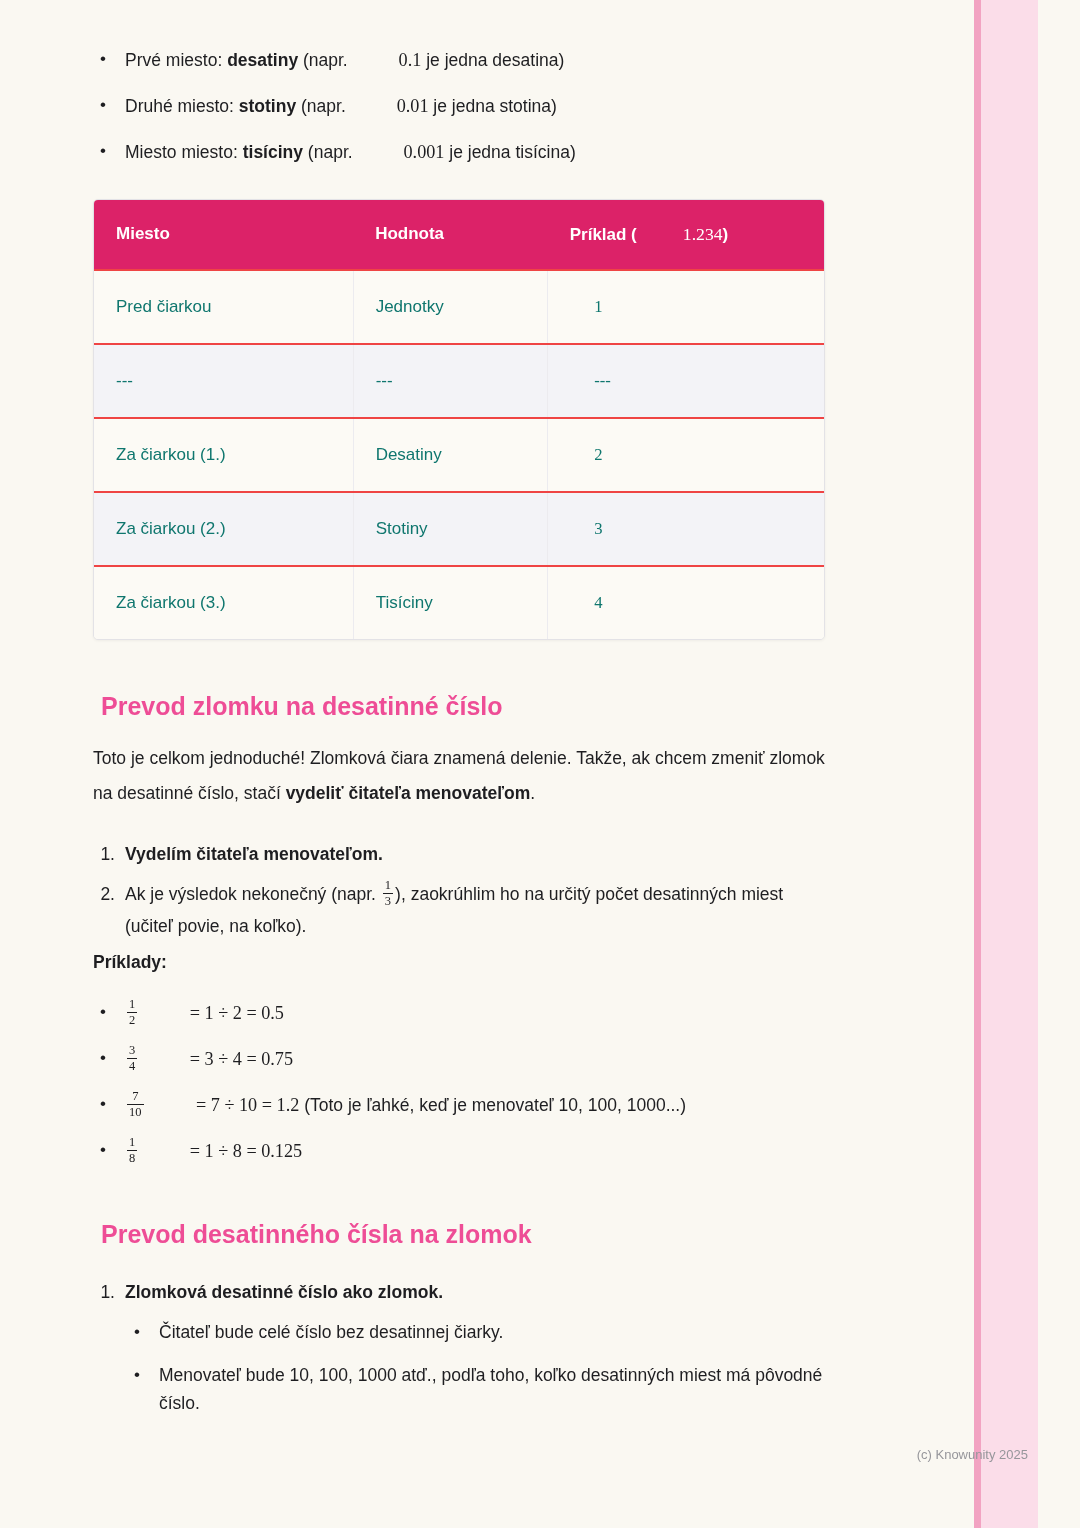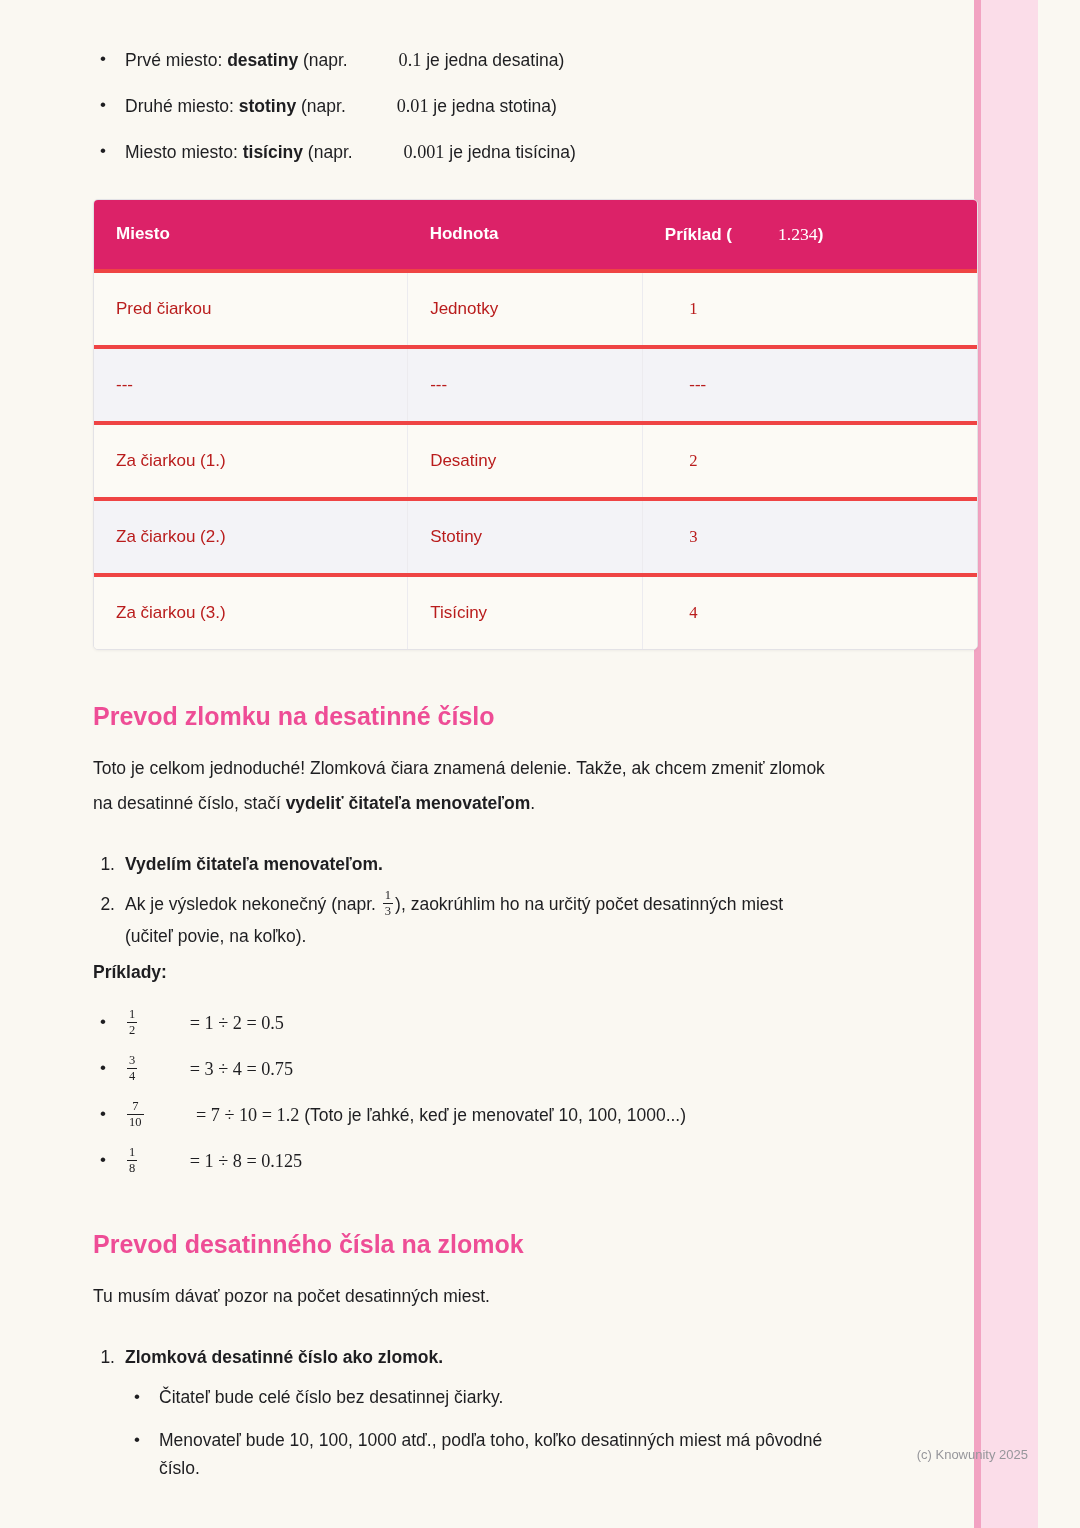--- a/index.html
+++ b/index.html
@@ -57,48 +57,49 @@
     font-family:"Liberation Serif", serif;
     font-size:12.5px; line-height:1.2;
     margin:0 2px;
   }
   .frac .fnum { border-bottom:1px solid #1E1E21; padding:0 2px; }
   .frac .fden { padding:0 2px; }
 
   
   .table-wrap {
     margin-top:32px;
-    width:885px;
+    width:732px;
     border:1px solid #E3E2E6;
     border-radius:5px;
     overflow:hidden;
     background:#FCFAF5;
     box-shadow:0 1px 3px rgba(0,0,0,0.05);
   }
   table { border-collapse:collapse; width:100%; }
   th {
     background:#DC2268; color:#ffffff;
     text-align:left; font-size:17px; font-weight:700;
     padding:24px 22px;
   }
   th .math { font-weight:400;text-align:center; }
   td {
-    font-size:17px; color:#b91c1c;
+    font-size:17px; color:#0f766e;
     padding:26px 22px;
-    border-top:4px solid #ef4444;
+    border-top:2px solid #ef4444;
   }
   td + td { border-left:1px solid #ECEBEF; }
   tbody tr:nth-child(odd)  { background:#FCFAF5; }
   tbody tr:nth-child(even) { background:#F3F3F7; }
 
   
   .section-title {
     color:#EE4D96;
     font-size:25px; font-weight:700;
     margin-top:52px;
+    margin-left:8px;
   }
   .para {
     margin-top:20px;
     font-size:17.5px; line-height:2.0;
     max-width:742px;
   }
   .para b { font-weight:700; }
 
   
   .numlist { margin-top:28px; }
@@ -245,21 +246,20 @@
         <span class="marker">•</span>
         <span class="b-text"><span class="frac">
               <span class="fnum">1</span>
               <span class="fden">8</span>
             </span><span class="math"> = 1 ÷ 8 = 0.125</span><span></span></span>
       </li>
     </ul>
 
     <h2 class="section-title">Prevod desatinného čísla na zlomok</h2>
 
-    <p class="para">Tu musím dávať pozor na počet desatinných miest.</p>
 
     <div class="numlist">
       <div class="n-item">
         <span class="num">1.</span>
         <span class="b-text"><b>Zlomková desatinné číslo ako zlomok.</b></span>
       </div>
       <ul class="bullets subbullets">
         <li class="b-item">
           <span class="marker">•</span>
           <span class="b-text">Čitateľ bude celé číslo bez desatinnej čiarky.</span>

